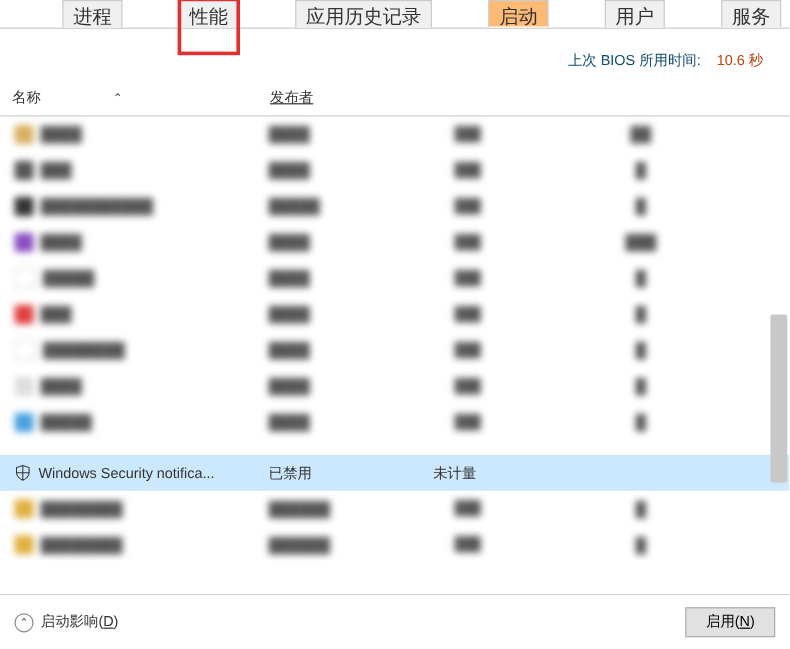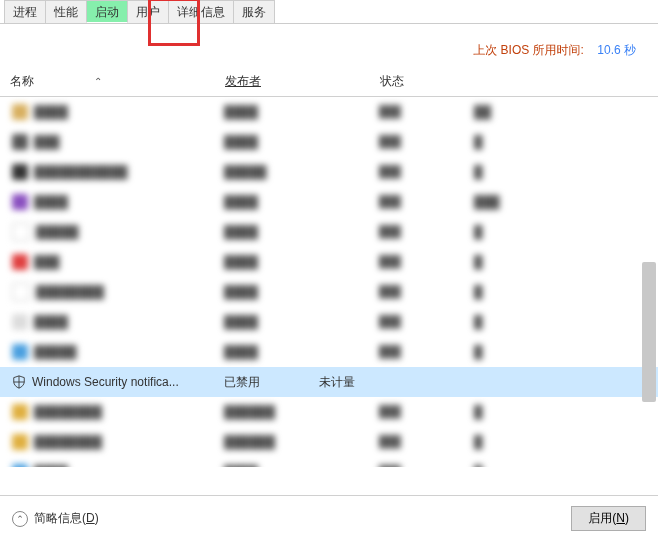--- a/index.html
+++ b/index.html
@@ -1,42 +1,42 @@
 <!DOCTYPE html>
 <html><head>
 <meta charset="utf-8">
 <style>
   * { box-sizing: border-box; margin: 0; padding: 0; }
   body { font-family: "Microsoft YaHei", "Segoe UI", sans-serif; font-size: 12px; color: #333; background: #fff; width: 658px; height: 541px; overflow: hidden; position: relative; }
   
   .tabs { display: flex; border-bottom: 1px solid #ccc; height: 24px; padding-left: 4px; position: relative; }
-  .tab { padding: 3px 8px 2px; border: 1px solid #ccc; border-bottom: none; background: #f0f0f0; margin-right: -1px; font-size: 12px; cursor: pointer; position: relative; }
-  .tab.active { background: #86efac; border-bottom: 1px solid #fff; z-index: 2; }
+  .tab { padding: 3px 8px 2px; border: 1px solid #ccc; border-bottom: none; background: #f0f0f0; margin-right: -1px; font-size: 16px; cursor: pointer; position: relative; margin-left: 48px; }
+  .tab.active { background: #fdba74; border-bottom: 1px solid #fff; z-index: 2; }
   
   .highlight-box { position: absolute; top: -2px; left: 148px; width: 52px; height: 48px; border: 3px solid #e03030; z-index: 5; pointer-events: none; }
   
   .biosbar { text-align: right; padding: 18px 22px 10px 0; font-size: 12px; }
-  .bios-label { color: #c2410c; }
-  .bios-value { margin-left: 10px; color: #3b82f6; }
+  .bios-label { color: #0c4a6e; }
+  .bios-value { margin-left: 10px; color: #c2410c; }
   
   .headers { display: flex; border-bottom: 1px solid #d0d0d0; padding: 4px 0 6px 10px; font-size: 12px; color: #333; position: relative; }
   .col-name { width: 215px; display:flex; align-items:center; gap:20px;}
   .col-pub  { width: 155px; text-decoration: underline; }
   .col-stat { width: 95px; }
   .col-imp  { width: 120px; }
   .sort-ind { margin-left: 40px; font-size: 10px; color: #555; }
   
   .listwrap { height: 370px; overflow: hidden; position: relative; }
   .list { }
   .row { display: flex; align-items: center; height: 30px; padding-left: 12px; font-size: 12px; }
   .row .rc-name { width: 212px; display: flex; align-items: center; gap: 6px; white-space:nowrap; overflow:hidden; }
   .row .rc-pub  { width: 155px; }
   .row .rc-stat { width: 95px; font-family: Liberation Mono, monospace; }
-  .row .rc-imp  { width: 120px; }
-  .row.selected { background: #cce8ff; }
+  .row .rc-imp  { width: 120px; text-align: center; }
+  .row.selected { background: #cce8ff; margin-top: 12px; }
   
   .blur { filter: blur(3px); color: #555; }
   .blur .rc-name::before { content:""; display:inline-block; width:16px; height:16px; background:#d8b060; border-radius:2px; }
   .blur:nth-child(2) .rc-name::before{ background:#555;}
   .blur:nth-child(3) .rc-name::before{ background:#333;}
   .blur:nth-child(4) .rc-name::before{ background:#8a4fc0;}
   .blur:nth-child(5) .rc-name::before{ background:#fff; border:1px solid #ccc;}
   .blur:nth-child(6) .rc-name::before{ background:#e04040;}
   .blur:nth-child(7) .rc-name::before{ background:#fff; border:1px solid #ccc;}
   .blur:nth-child(8) .rc-name::before{ background:#ddd;}
@@ -55,39 +55,38 @@
   .chev { width:16px; height:16px; border:1px solid #888; border-radius:50%; display:flex; align-items:center; justify-content:center; font-size:9px; color:#555;}
   .enable-btn { padding:3px 16px; border:1px solid #adadad; background:#e1e1e1; font-size:12px; cursor:pointer; }
   .ul { text-decoration: underline; }
 </style>
 </head>
 <body>
 
 <div class="tabs">
   <div class="tab"><span>进程</span></div>
   <div class="tab"><span>性能</span></div>
+  <div class="tab"><span>应用历史记录</span></div>
   <div class="tab active"><span>启动</span></div>
   <div class="tab"><span>用户</span></div>
-  <div class="tab"><span>详细信息</span></div>
   <div class="tab"><span>服务</span></div>
   <div class="highlight-box"></div>
 </div>
 
 <div class="biosbar">
   <span class="bios-label">上次 BIOS 所用时间:</span>
   <span class="bios-value">10.6 秒</span>
 </div>
 
 <div class="headers">
   <div class="col-name">
     <span>名称</span>
     <span class="sort-ind">⌃</span>
   </div>
   <div class="col-pub">发布者</div>
-  <div class="col-stat">状态</div>
 </div>
 
 <div class="listwrap">
   <div class="list">
     <div class="row blur">
         <span class="rc-name">████</span>
         <span class="rc-pub">████</span>
         <span class="rc-stat">███</span>
         <span class="rc-imp">██</span>
       </div>
@@ -168,18 +167,18 @@
         <span class="rc-imp">█</span>
       </div>
 
   </div>
   <div class="scrollbar"></div>
 </div>
 
 <div class="footer">
   <div class="brief">
     <span class="chev">⌃</span>
-    <span><span>简略信息(</span><span class="ul">D</span><span>)</span></span>
+    <span><span>启动影响(</span><span class="ul">D</span><span>)</span></span>
   </div>
   <button class="enable-btn">
     <span>启用(</span><span class="ul">N</span><span>)</span>
   </button>
 </div>
 
 </body></html>

